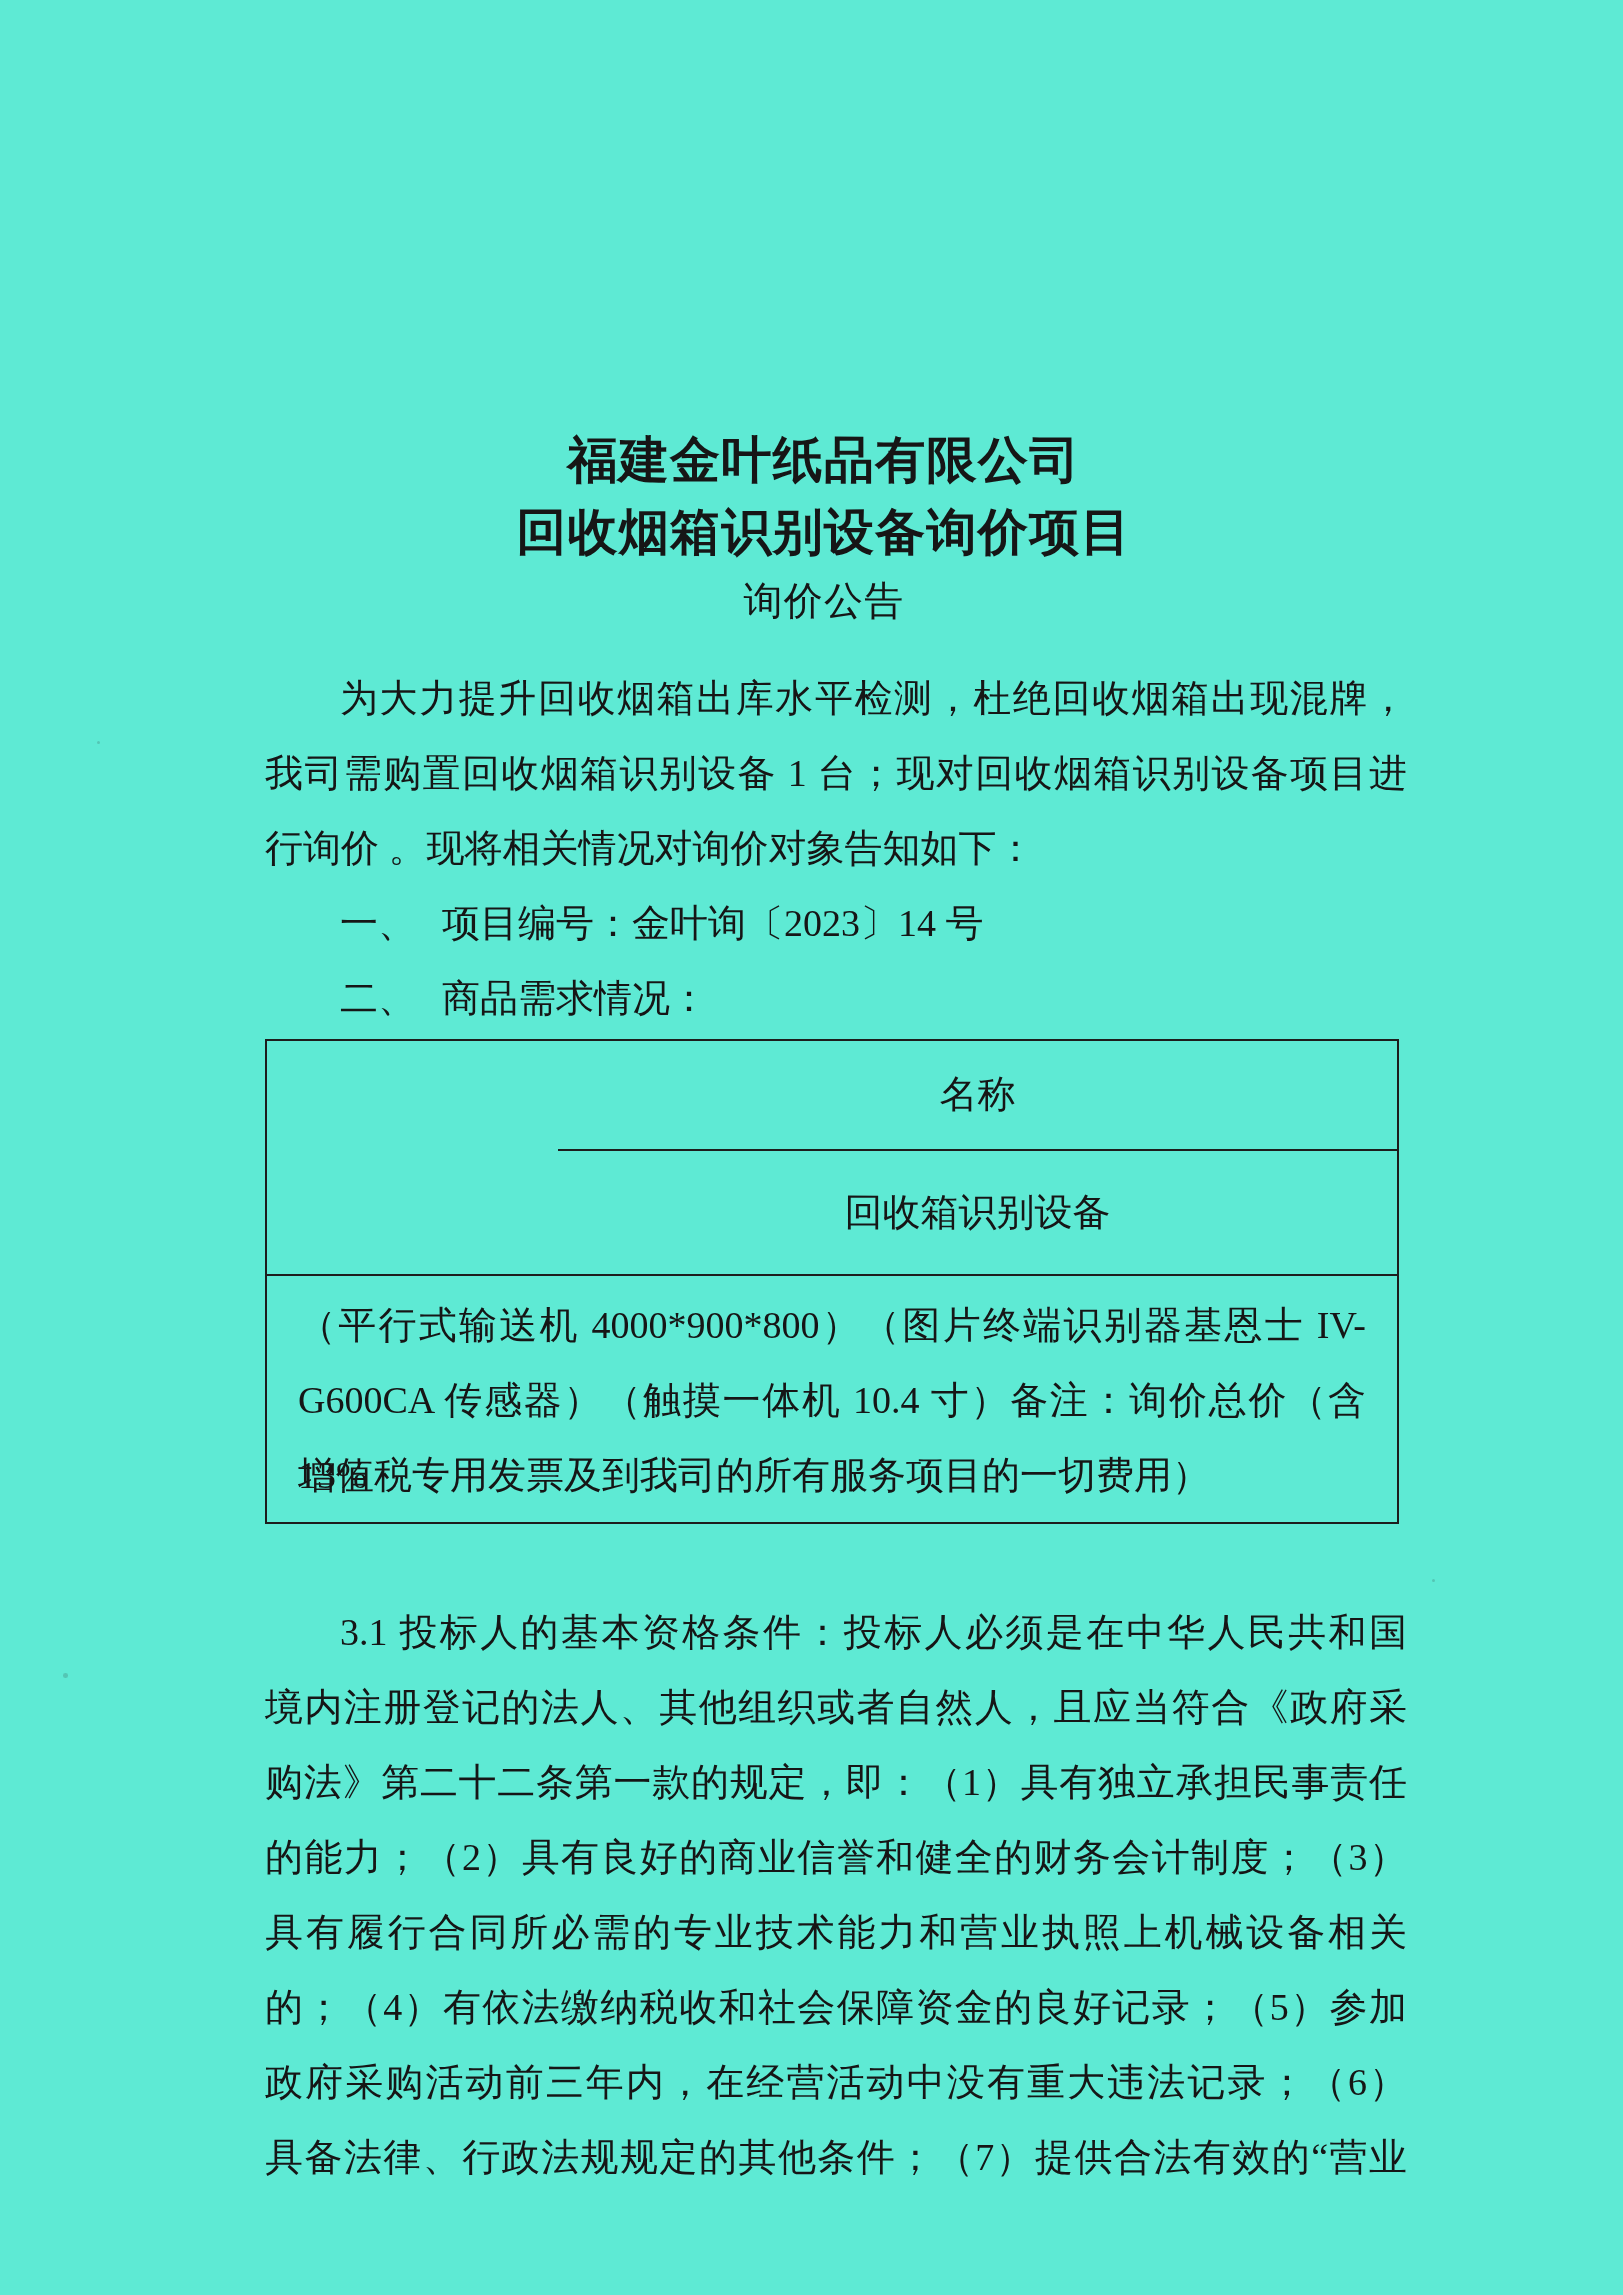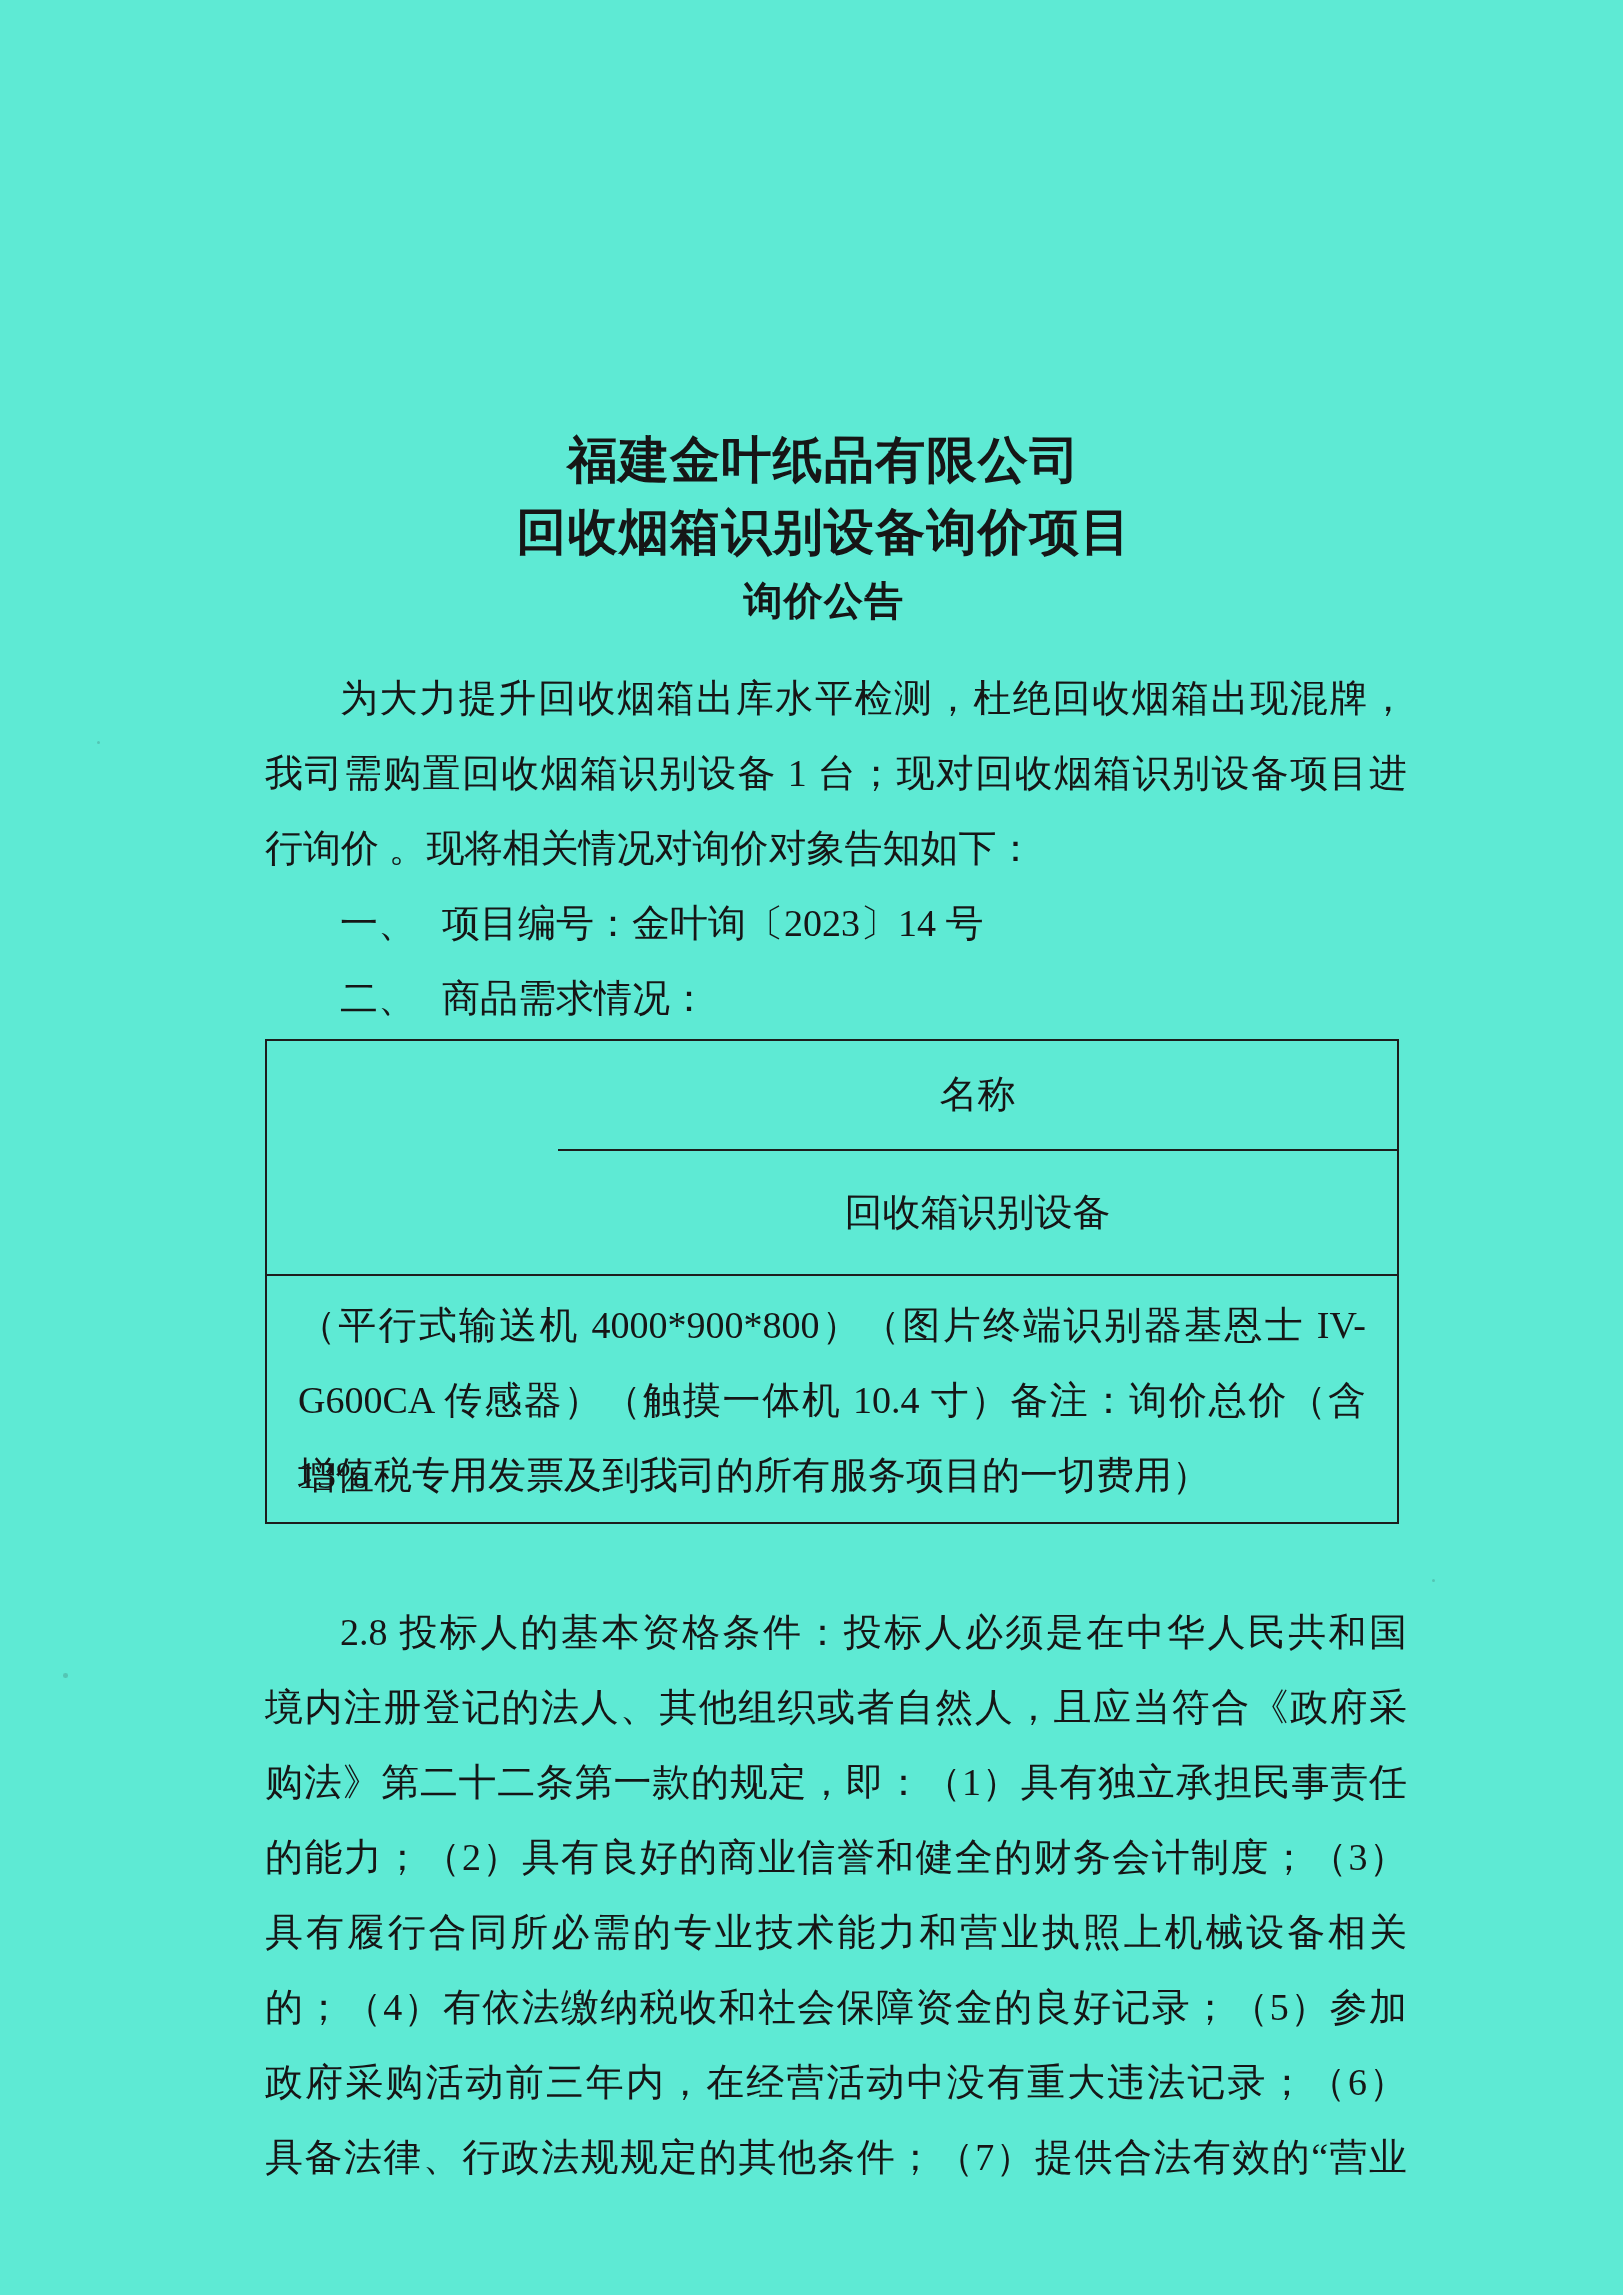--- a/index.html
+++ b/index.html
@@ -17,21 +17,21 @@
     left:265px;top:0;
     width:1142px;
   }
   
   .titles{margin-top:424px;margin-left:-24px;text-align:center;}
   .title-main{
     font-size:50px;font-weight:bold;line-height:72px;
     letter-spacing:1.3px;
   }
   .title-sub{
-    font-size:39px;font-weight:bold;line-height:65px;
+    font-size:39px;font-weight:normal;line-height:65px;
     letter-spacing:1.3px;
   }
   
   .bodyline{
     font-size:38px;line-height:75px;height:75px;
     white-space:nowrap;
   }
   .j{ text-align:justify; text-align-last:justify; white-space:normal;}
   .indent{text-indent:75px;}
   .intro{margin-top:27.5px;}
@@ -96,21 +96,21 @@
       <div class="cell cell-name-label">名称</div>
       <div class="cell cell-name-value">回收箱识别设备</div>
       <div class="cell cell-spec">
         <div class="bodyline j">（平行式输送机 4000*900*800）（图片终端识别器基恩士 IV-</div>
         <div class="bodyline j">G600CA 传感器）（触摸一体机 10.4 寸）备注：询价总价（含 13%</div>
         <div class="bodyline">增值税专用发票及到我司的所有服务项目的一切费用）</div>
       </div>
     </div>
 
     <div class="section3">
-      <div class="bodyline j indent">2.8 投标人的基本资格条件：投标人必须是在中华人民共和国</div>
+      <div class="bodyline j indent">3.1 投标人的基本资格条件：投标人必须是在中华人民共和国</div>
       <div class="bodyline j">境内注册登记的法人、其他组织或者自然人，且应当符合《政府采</div>
       <div class="bodyline j">购法》第二十二条第一款的规定，即：（1）具有独立承担民事责任</div>
       <div class="bodyline j">的能力；（2）具有良好的商业信誉和健全的财务会计制度；（3）</div>
       <div class="bodyline j">具有履行合同所必需的专业技术能力和营业执照上机械设备相关</div>
       <div class="bodyline j">的；（4）有依法缴纳税收和社会保障资金的良好记录；（5）参加</div>
       <div class="bodyline j">政府采购活动前三年内，在经营活动中没有重大违法记录；（6）</div>
       <div class="bodyline j">具备法律、行政法规规定的其他条件；（7）提供合法有效的“营业</div>
     </div>
 
   </div>

